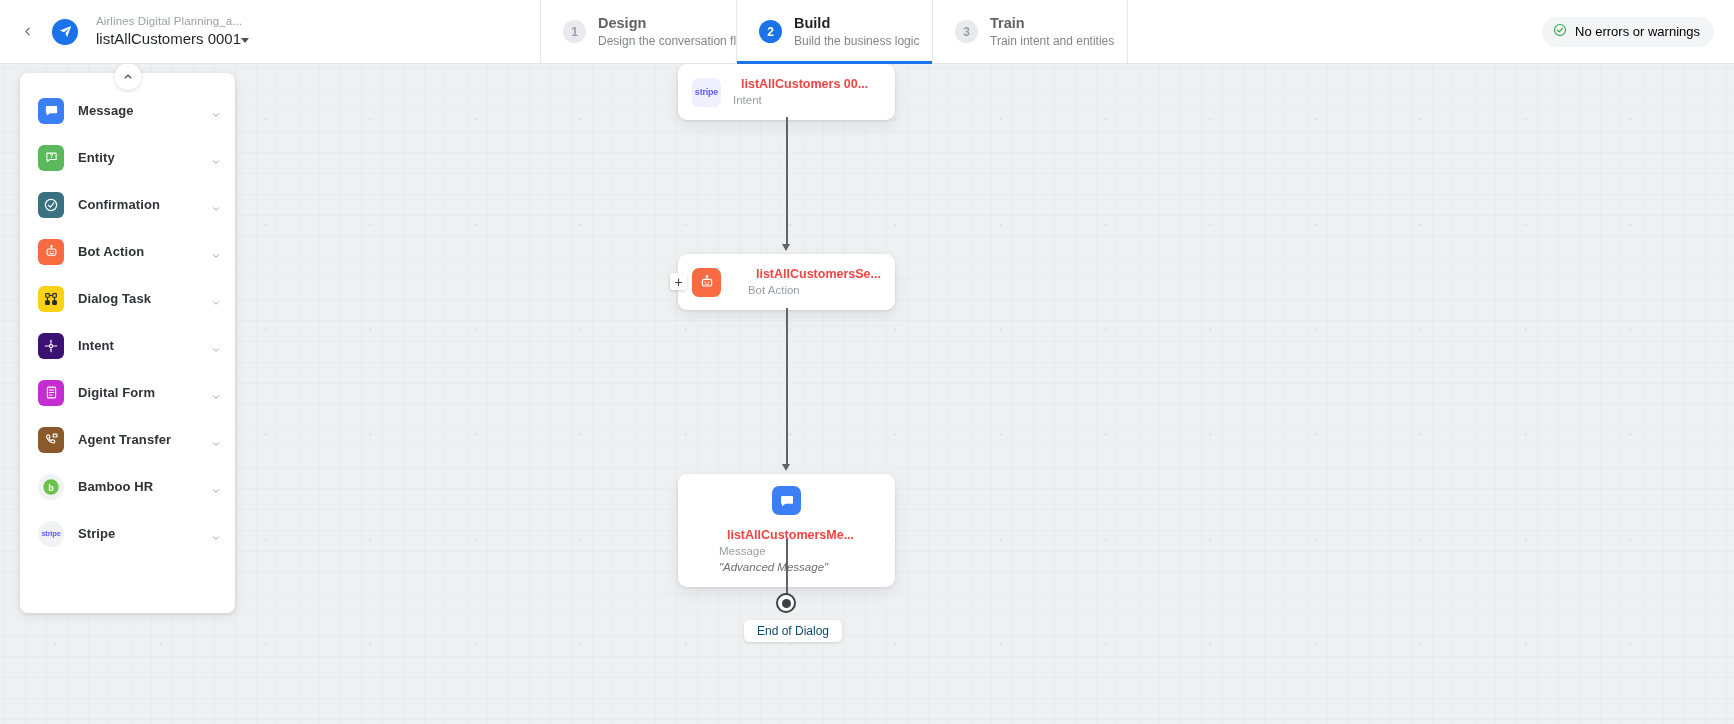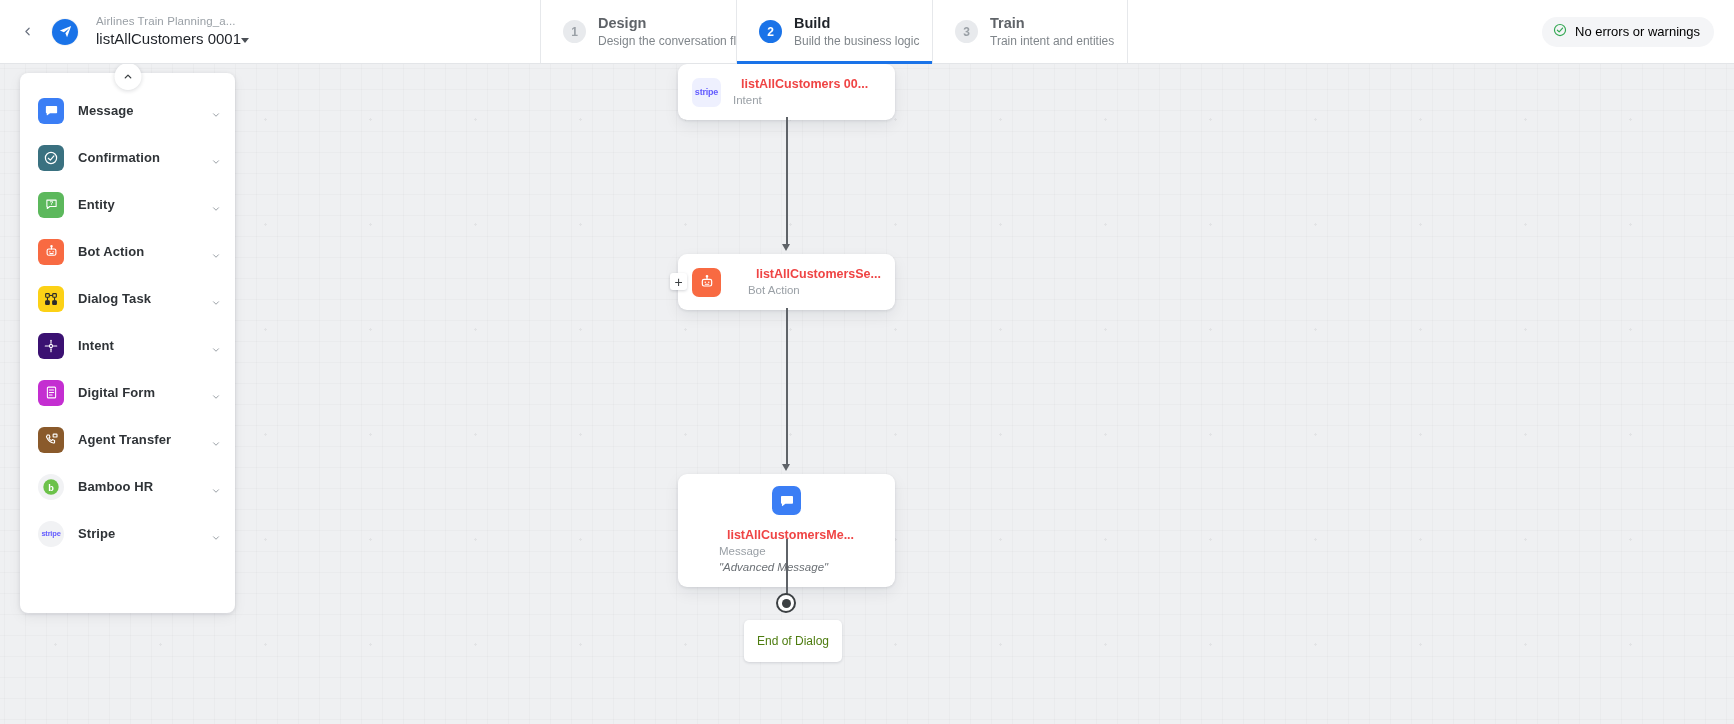--- a/index.html
+++ b/index.html
@@ -165,21 +165,21 @@
     border-top: 7px solid #5f6368;
   }
   .end-dot {
     position: absolute; width: 20px; height: 20px; border-radius: 50%;
     background: #ffffff; border: 2px solid #3c4043;
     display: flex; align-items: center; justify-content: center; cursor: pointer;
   }
   .end-dot i { width: 9px; height: 9px; border-radius: 50%; background: #3c4043; display:block; }
   .end-label {
     position: absolute; background: #ffffff; border-radius: 5px;
-    padding: 14px 13px; font-size: 12px; color: #4d7c0f;
+    padding: 4px 13px; font-size: 12px; color: #0c4a6e;
     box-shadow: 0 1px 3px rgba(16,24,40,.14);
     white-space: nowrap;
   }
   .stripe-word { font-size: 9px; font-weight: 800; color: #635bff; letter-spacing: -.2px; }
   .stripe-word.sm { font-size: 7.5px; }
 </style>
 </head>
 <body>
 
 <div class="app">
@@ -190,21 +190,21 @@
         <svg width="13" height="13" viewBox="0 0 24 24" fill="none" stroke="currentColor" stroke-width="2.2" stroke-linecap="round" stroke-linejoin="round">
             <polyline points="15 18 9 12 15 6"></polyline>
           </svg>
       </div>
       <div class="brand-logo">
         <svg width="15" height="15" viewBox="0 0 24 24" fill="#ffffff">
             <path d="M21 3L3 10.5l6.4 2.6L18.2 6.6l-6.4 8.2 2.7 6.2L21 3z"></path>
           </svg>
       </div>
       <div class="titles">
-        <div class="crumb">Airlines Train Planning_a...</div>
+        <div class="crumb">Airlines Digital Planning_a...</div>
         <div class="maintitle">
           <span>listAllCustomers 0001</span>
           <span class="caret-down"></span>
         </div>
       </div>
     </div>
 
     <div class="steps">
       <div class="step">
         <div class="step-num">1</div>
@@ -318,42 +318,42 @@
           </div>
           <div class="pi-label">Message</div>
           <span class="chev">
             <svg width="10" height="10" viewBox="0 0 24 24" fill="none" stroke="currentColor" stroke-width="2.4" stroke-linecap="round" stroke-linejoin="round">
                 <polyline points="6 9 12 15 18 9"></polyline>
               </svg>
           </span>
         </div>
 
         <div class="panel-item">
+          <div class="pi-icon" style="background:#5cb85c;">
+            <svg width="15" height="15" viewBox="0 0 24 24" fill="none" stroke="#ffffff" stroke-width="1.7" stroke-linejoin="round">
+                <path d="M4.6 5h14.8v10.2H9.2l-4 3.2v-3.2H4.6z"></path>
+                <text x="12" y="13" font-size="9" fill="#ffffff" stroke="none" text-anchor="middle" font-family="Liberation Sans, sans-serif" font-weight="bold">?</text>
+              </svg>
+          </div>
+          <div class="pi-label">Entity</div>
+          <span class="chev">
+            <svg width="10" height="10" viewBox="0 0 24 24" fill="none" stroke="currentColor" stroke-width="2.4" stroke-linecap="round" stroke-linejoin="round">
+                <polyline points="6 9 12 15 18 9"></polyline>
+              </svg>
+          </span>
+        </div>
+
+        <div class="panel-item">
           <div class="pi-icon" style="background:#3a7180;">
             <svg width="16" height="16" viewBox="0 0 24 24" fill="none" stroke="#ffffff" stroke-width="1.8" stroke-linecap="round" stroke-linejoin="round">
                 <circle cx="12" cy="12" r="8.4"></circle>
                 <polyline points="8 12.4 11 15.2 16.4 8.8"></polyline>
               </svg>
           </div>
           <div class="pi-label">Confirmation</div>
-          <span class="chev">
-            <svg width="10" height="10" viewBox="0 0 24 24" fill="none" stroke="currentColor" stroke-width="2.4" stroke-linecap="round" stroke-linejoin="round">
-                <polyline points="6 9 12 15 18 9"></polyline>
-              </svg>
-          </span>
-        </div>
-
-        <div class="panel-item">
-          <div class="pi-icon" style="background:#5cb85c;">
-            <svg width="15" height="15" viewBox="0 0 24 24" fill="none" stroke="#ffffff" stroke-width="1.7" stroke-linejoin="round">
-                <path d="M4.6 5h14.8v10.2H9.2l-4 3.2v-3.2H4.6z"></path>
-                <text x="12" y="13" font-size="9" fill="#ffffff" stroke="none" text-anchor="middle" font-family="Liberation Sans, sans-serif" font-weight="bold">?</text>
-              </svg>
-          </div>
-          <div class="pi-label">Entity</div>
           <span class="chev">
             <svg width="10" height="10" viewBox="0 0 24 24" fill="none" stroke="currentColor" stroke-width="2.4" stroke-linecap="round" stroke-linejoin="round">
                 <polyline points="6 9 12 15 18 9"></polyline>
               </svg>
           </span>
         </div>
 
         <div class="panel-item">
           <div class="pi-icon" style="background:#f86a42;">
             <svg width="15" height="15" viewBox="0 0 24 24" fill="none" stroke="#ffffff" stroke-width="1.8" stroke-linecap="round" stroke-linejoin="round">

